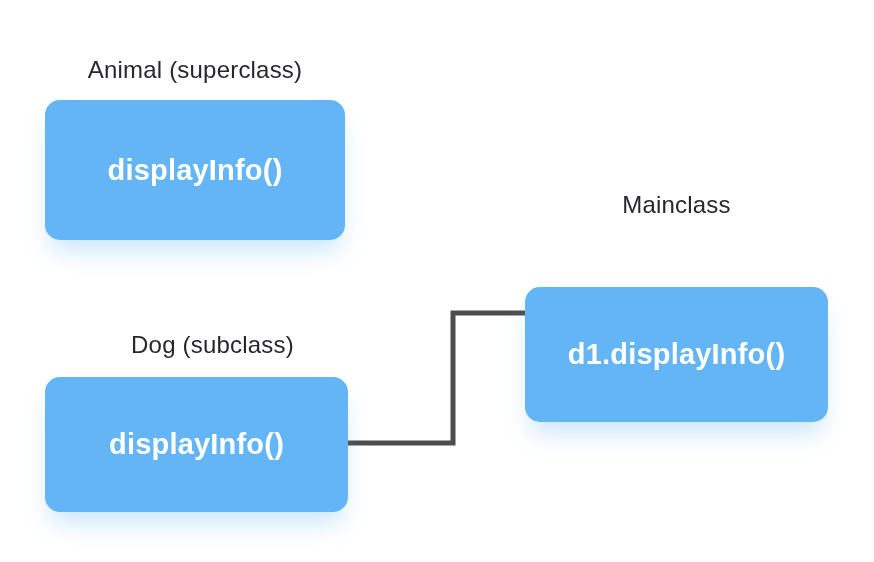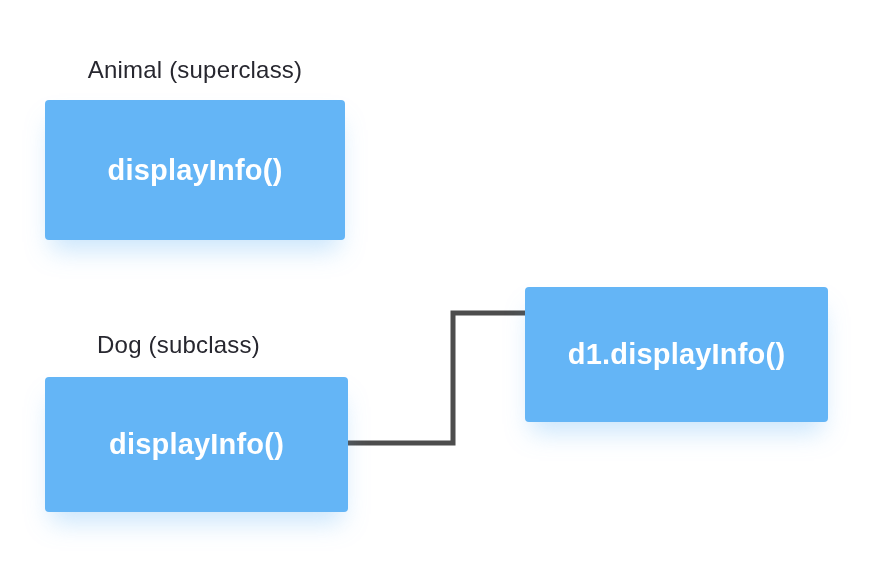--- a/index.html
+++ b/index.html
@@ -19,21 +19,21 @@
     position: absolute;
     text-align: center;
     font-size: 24px;
     font-weight: 400;
     color: var(--label-text, #27272f);
     letter-spacing: 0.2px;
   }
   .box {
     position: absolute;
     background: var(--box-fill, #64b5f6);
-    border-radius: 4px;
+    border-radius: 15px;
     display: flex;
     align-items: center;
     justify-content: center;
     box-shadow: 0 16px 24px -6px rgba(100, 181, 246, 0.35);
   }
   .box-text {
     color: var(--box-text, #ffffff);
     font-size: 29px;
     font-weight: 700;
     letter-spacing: 0.2px;
@@ -65,22 +65,23 @@
       </marker>
     </defs>
     <polyline class="arrow-line" points="527,313 453,313 453,443 338,443" marker-end="url(#arrowhead)"></polyline>
   </svg>
 
   <div class="node-label" style="left:45px; top:56px; width:300px;">Animal (superclass)</div>
   <div class="box" style="left:45px; top:100px; width:300px; height:140px;">
     <span class="box-text">displayInfo()</span>
   </div>
 
+  <div class="node-label" style="left:525px; top:191px; width:303px;">Mainclass</div>
   <div class="box" style="left:525px; top:240px; width:303px; height:135px;margin-top:47px;">
     <span class="box-text">d1.displayInfo()</span>
   </div>
 
-  <div class="node-label" style="left:27px; top:331px; width:303px;">Dog (subclass)</div>
+  <div class="node-label" style="left:61px; top:331px; width:303px;">Dog (subclass)</div>
   <div class="box" style="left:45px; top:377px; width:303px; height:135px;">
     <span class="box-text">displayInfo()</span>
   </div>
 
 </div>
 
 </body></html>

